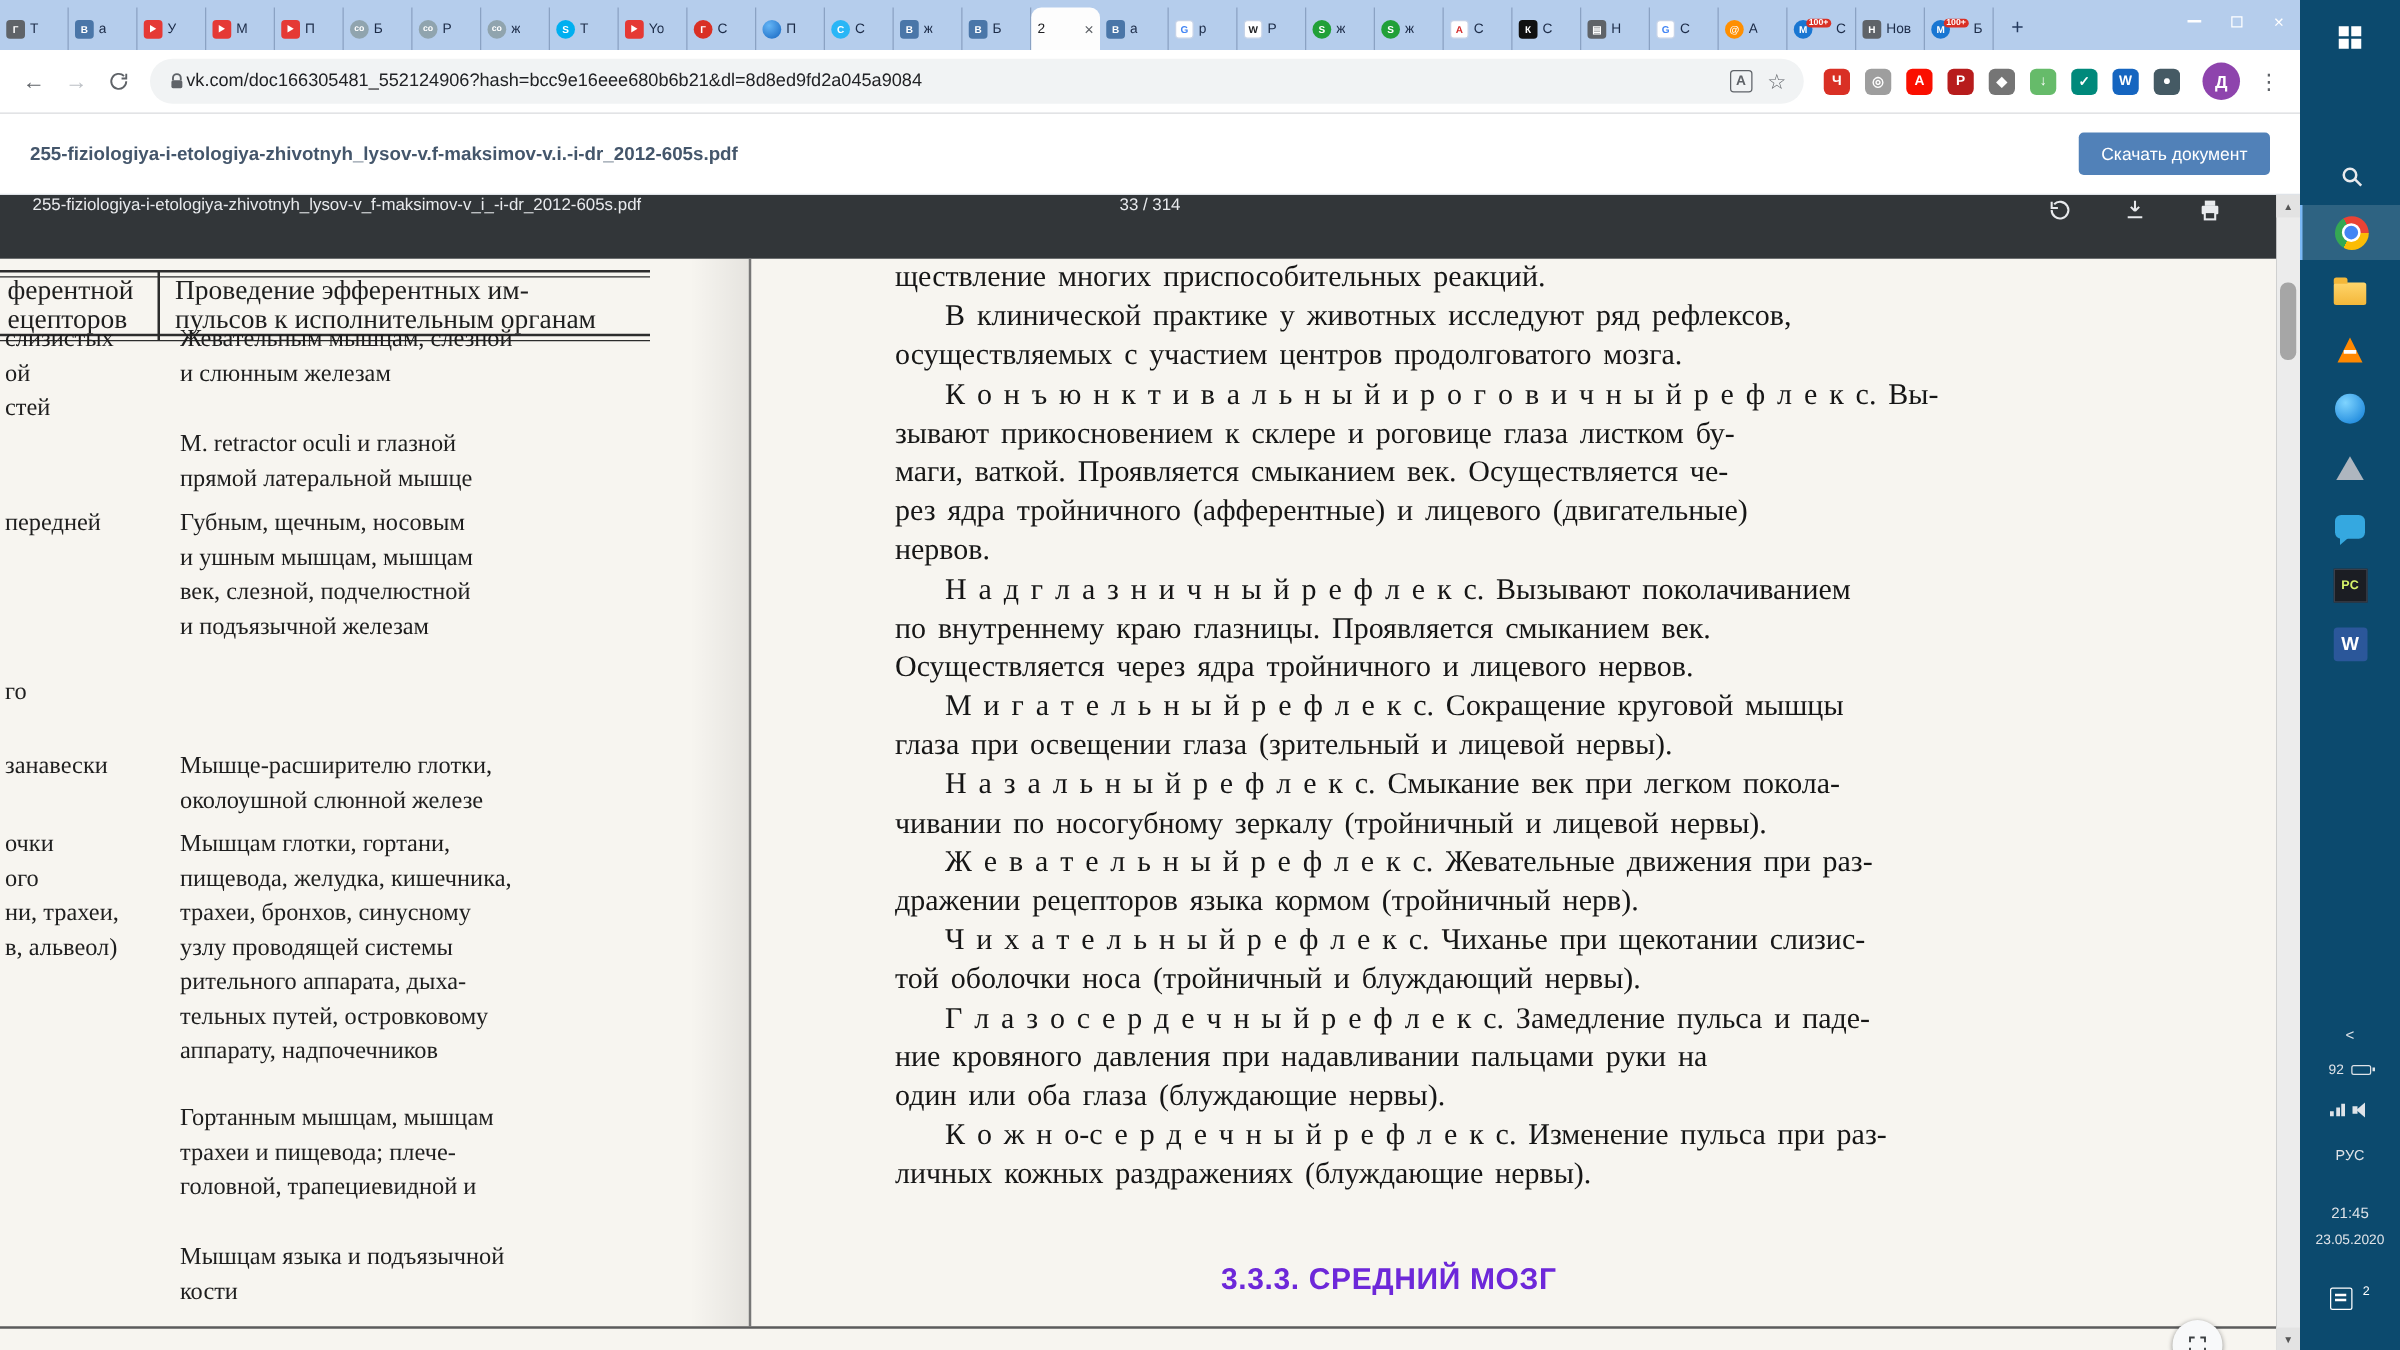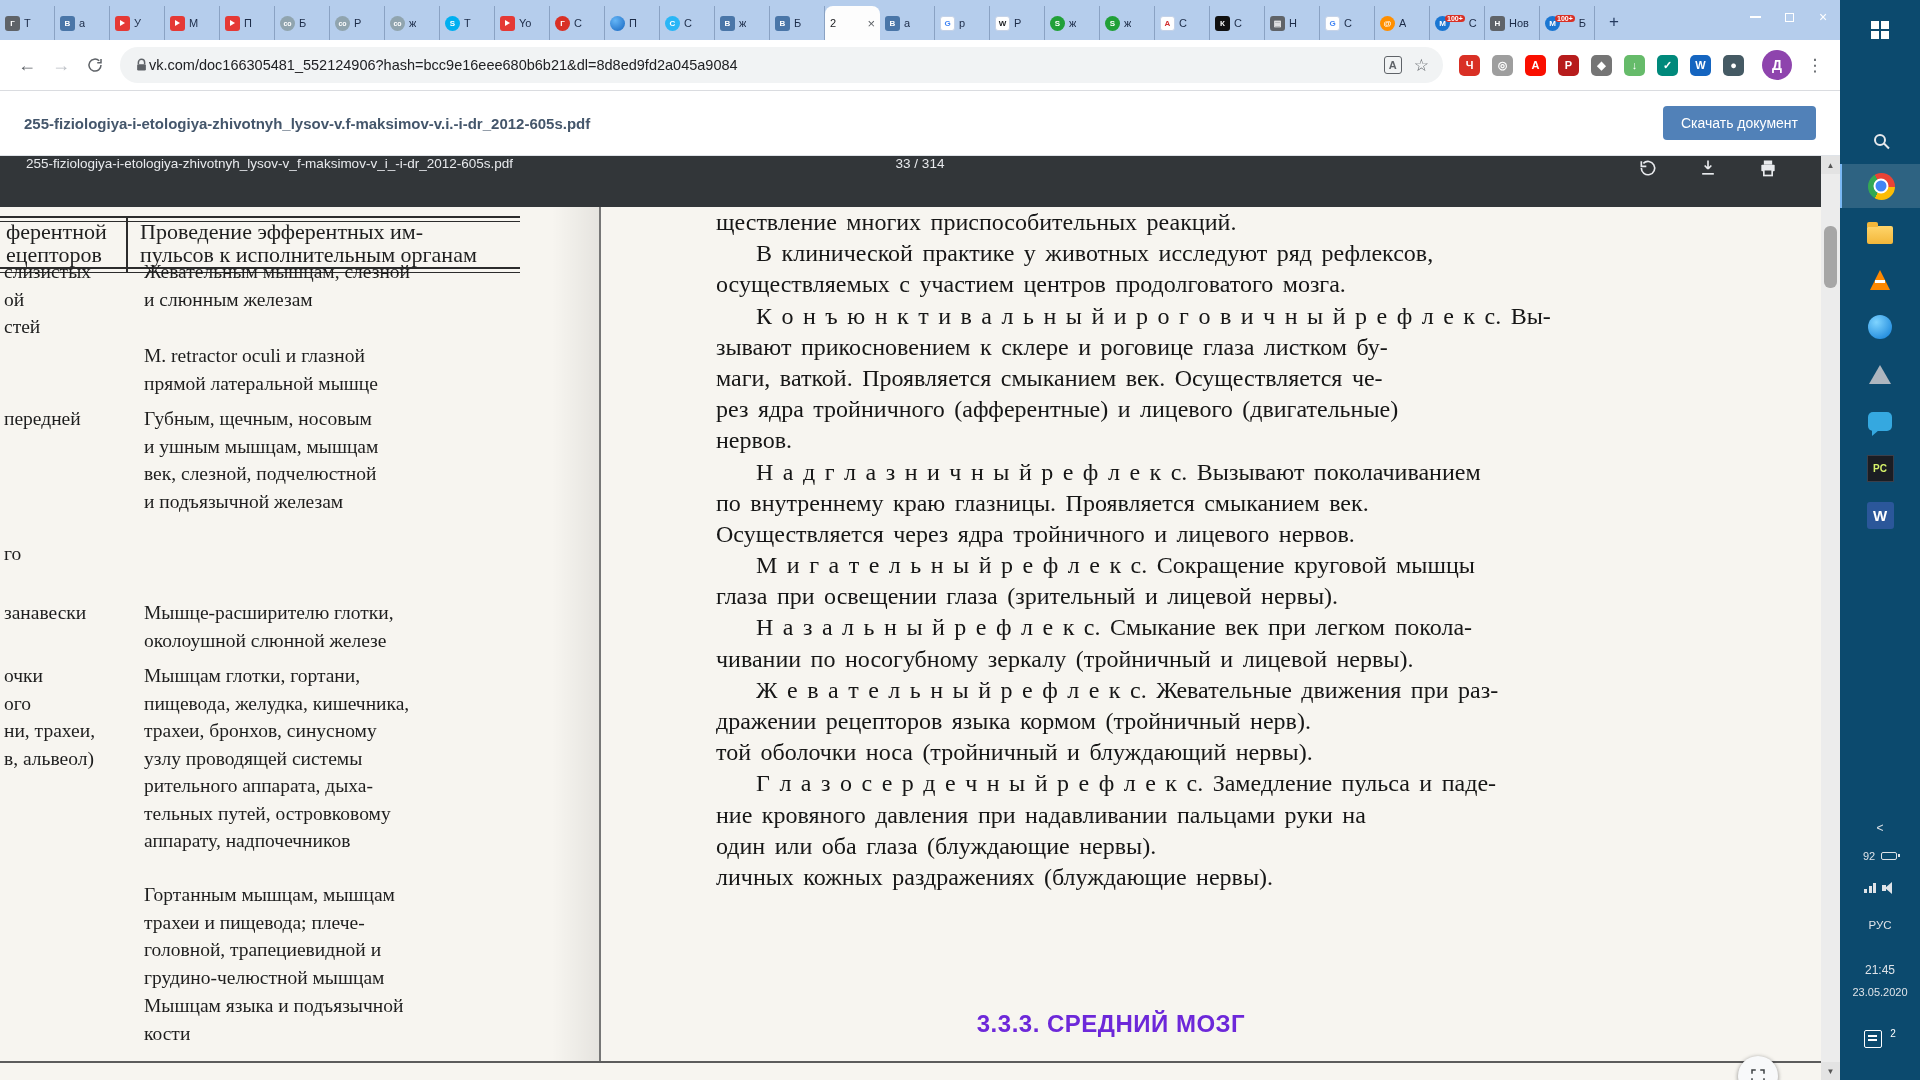--- a/index.html
+++ b/index.html
@@ -424,24 +424,26 @@
             <div class="body-line">нервов.</div>
             <div class="body-line indent">Н а д г л а з н и ч н ы й  р е ф л е к с. Вызывают поколачиванием</div>
             <div class="body-line">по внутреннему краю глазницы. Проявляется смыканием век.</div>
             <div class="body-line">Осуществляется через ядра тройничного и лицевого нервов.</div>
             <div class="body-line indent">М и г а т е л ь н ы й  р е ф л е к с. Сокращение круговой мышцы</div>
             <div class="body-line">глаза при освещении глаза (зрительный и лицевой нервы).</div>
             <div class="body-line indent">Н а з а л ь н ы й  р е ф л е к с. Смыкание век при легком покола-</div>
             <div class="body-line">чивании по носогубному зеркалу (тройничный и лицевой нервы).</div>
             <div class="body-line indent">Ж е в а т е л ь н ы й р е ф л е к с. Жевательные движения при раз-</div>
             <div class="body-line">дражении рецепторов языка кормом (тройничный нерв).</div>
+            <div class="body-line indent">Ч и х а т е л ь н ы й  р е ф л е к с. Чиханье при щекотании слизис-</div>
             <div class="body-line">той оболочки носа (тройничный и блуждающий нервы).</div>
             <div class="body-line indent">Г л а з о с е р д е ч н ы й  р е ф л е к с. Замедление пульса и паде-</div>
             <div class="body-line">ние кровяного давления при надавливании пальцами руки на</div>
             <div class="body-line">один или оба глаза (блуждающие нервы).</div>
+            <div class="body-line indent">К о ж н о-с е р д е ч н ы й  р е ф л е к с. Изменение пульса при раз-</div>
             <div class="body-line">личных кожных раздражениях (блуждающие нервы).</div>
           </div>
         <div id="section-heading">3.3.3. СРЕДНИЙ МОЗГ</div>
       <div class="tcell tleft" style="top: 51px;">
             <div class="tcell-line">слизистых</div>
             <div class="tcell-line">ой</div>
             <div class="tcell-line">стей</div>
           </div>
           <div class="tcell tleft" style="top: 198px;">
             <div class="tcell-line">передней</div>
@@ -482,21 +484,20 @@
             <div class="tcell-line">трахеи, бронхов, синусному</div>
             <div class="tcell-line">узлу проводящей системы</div>
             <div class="tcell-line">рительного аппарата, дыха-</div>
             <div class="tcell-line">тельных путей, островковому</div>
             <div class="tcell-line">аппарату, надпочечников</div>
           </div>
           <div class="tcell tright" style="top: 674px;">
             <div class="tcell-line">Гортанным мышцам, мышцам</div>
             <div class="tcell-line">трахеи и пищевода; плече-</div>
             <div class="tcell-line">головной, трапециевидной и</div>
-            <div class="tcell-line">грудино-челюстной мышцам</div>
           </div>
           <div class="tcell tright" style="top: 785px;">
             <div class="tcell-line">Мышцам языка и подъязычной</div>
             <div class="tcell-line">кости</div>
           </div>
         </div>
       <div class="zoomfab" id="fab-fit">
         <svg width="18" height="18" viewBox="0 0 24 24">
             <path d="M4 9V4h5M15 4h5v5M20 15v5h-5M9 20H4v-5" fill="none" stroke="#3c4043" stroke-width="2"></path>
           </svg>

